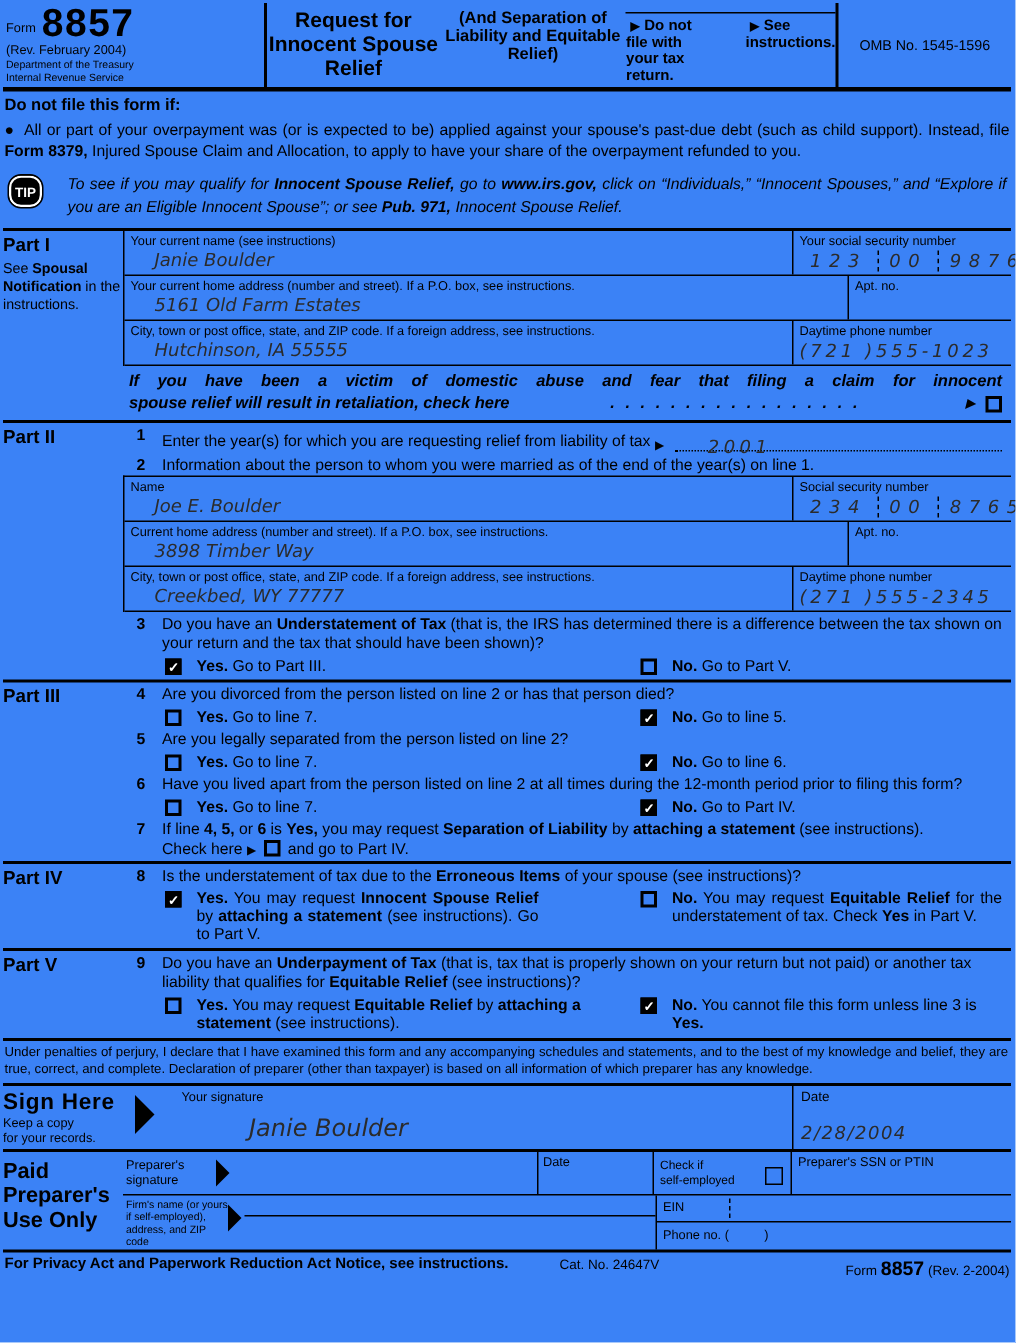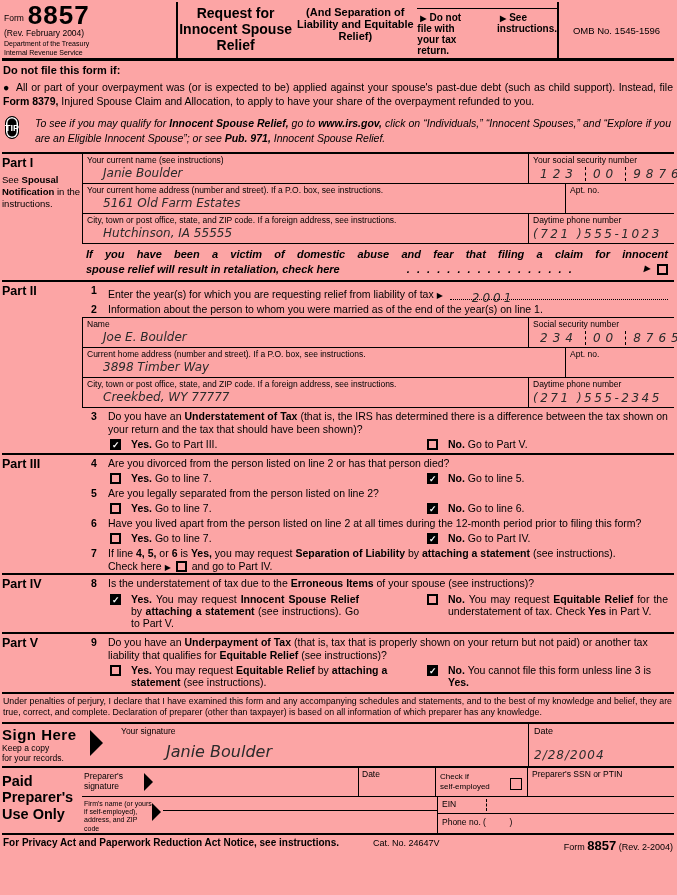--- a/index.html
+++ b/index.html
@@ -1,18 +1,18 @@
 <!DOCTYPE html>
 <html><head>
 <meta charset="utf-8">
 <style>
   * { box-sizing: border-box; margin: 0; padding: 0; }
   html,body { background:#fff; }
   body { width:677px; font-family:"Liberation Sans", sans-serif; color:#000; }
-  .page { width:677px; height:895px; padding:2px 3px 0 2px; overflow:hidden; background:#fca5a5; }
+  .page { width:677px; height:895px; padding:2px 3px 0 2px; overflow:hidden; background:#3b82f6; }
 
   
   .header { display:flex; border-bottom:3px solid #000; height:59px; }
   .h-left { width:176px; border-right:2px solid #000; padding:2px 2px 0 2px; }
   .h-form-line { display:flex; align-items:flex-end; gap:4px; }
   .h-form-word { font-size:8.5px; padding-bottom:4px; }
   .h-form-num { font-size:26px; font-weight:bold; letter-spacing:1px; line-height:0.9; }
   .h-rev { font-size:8.5px; margin-top:1px; }
   .h-dept { font-size:7px; margin-top:2px; line-height:1.2; }
   .h-center { flex:1; border-right:2px solid #000; display:flex; flex-direction:row; }
@@ -24,21 +24,21 @@
   .arr { font-size:8px; margin:0 3px; }
   .arr::before { content:""; }
 
   
   .dnf-head { font-weight:bold; font-size:11px; margin:3px 0 2px 1px; }
   .bullet { font-size:10.5px; line-height:1.35; text-align:justify; margin:4px 1px 0 1px; }
   .bullet .dot { margin-right:6px; }
 
   
   .tip { display:flex; gap:16px; margin:8px 1px 6px 3px; align-items:flex-start; }
-  .tip-icon { flex:none; width:14px; height:23px; background:#000; color:#fff; border-radius:9px;
+  .tip-icon { flex:none; width:24px; height:23px; background:#000; color:#fff; border-radius:9px;
               display:flex; align-items:center; justify-content:center; font-size:9px; font-weight:bold;
               box-shadow: inset 0 0 0 1.5px #fff; border:1.5px solid #000; }
   .tip-text { font-style:italic; font-size:10.5px; line-height:1.4; text-align:justify; padding-right:2px; }
 
   
   .section { display:flex; border-top:2.5px solid #000; }
   .side { width:80px; flex:none; padding-top:2px; }
   .part-label { font-weight:bold; font-size:12.5px; }
   .side-note { font-size:9.5px; line-height:1.3; margin-top:4px; }
   .content { flex:1; min-width:0; }

